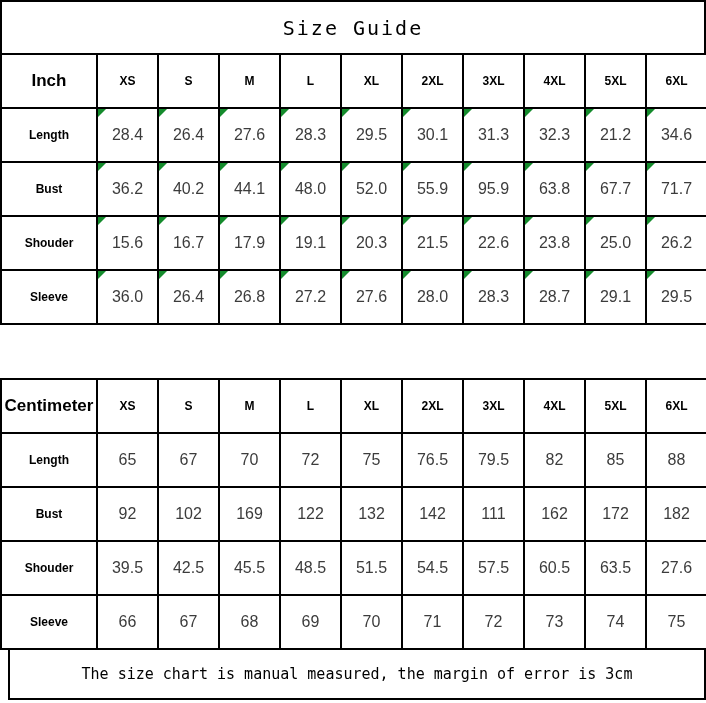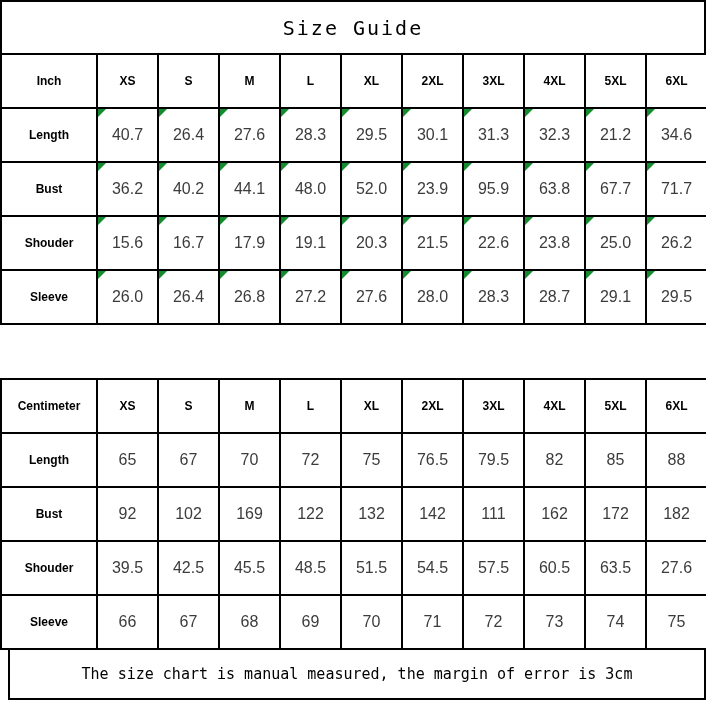--- a/index.html
+++ b/index.html
@@ -32,21 +32,21 @@
     text-align:center;
     vertical-align:middle;
     position:relative;
     overflow:hidden;
   }
   table.size-table col.label-col{width:96px;}
   table.size-table col.data-col{width:61px;}
   th.unit-cell, th.size-cell, td.label-cell{
     font-weight:bold;font-size:12px;color:#000;
   }
-  th.unit-cell{font-size:12px;}
+  th.unit-cell{font-size:17px;}
   td.value-cell span.v{
     font-size:16px;font-weight:normal;color:var(--value-c);
   }
   span.corner{
     position:absolute;top:0;left:0;width:8px;height:8px;
     background:var(--marker-c);
     clip-path:polygon(0 0,100% 0,0 100%);
   }
   .table-gap{height:53px;background:var(--bg);}
   .footer-row{
@@ -89,60 +89,60 @@
           <th class="size-cell">2XL</th>
           <th class="size-cell">3XL</th>
           <th class="size-cell">4XL</th>
           <th class="size-cell">5XL</th>
           <th class="size-cell">6XL</th>
         </tr>
       </thead>
       <tbody>
         <tr>
           <td class="label-cell">Length</td>
-          <td class="value-cell"><span class="corner"></span><span class="v">40.7</span></td>
+          <td class="value-cell"><span class="corner"></span><span class="v">28.4</span></td>
           <td class="value-cell"><span class="corner"></span><span class="v">26.4</span></td>
           <td class="value-cell"><span class="corner"></span><span class="v">27.6</span></td>
           <td class="value-cell"><span class="corner"></span><span class="v">28.3</span></td>
           <td class="value-cell"><span class="corner"></span><span class="v">29.5</span></td>
           <td class="value-cell"><span class="corner"></span><span class="v">30.1</span></td>
           <td class="value-cell"><span class="corner"></span><span class="v">31.3</span></td>
           <td class="value-cell"><span class="corner"></span><span class="v">32.3</span></td>
           <td class="value-cell"><span class="corner"></span><span class="v">21.2</span></td>
           <td class="value-cell"><span class="corner"></span><span class="v">34.6</span></td>
         </tr>
         <tr>
           <td class="label-cell">Bust</td>
           <td class="value-cell"><span class="corner"></span><span class="v">36.2</span></td>
           <td class="value-cell"><span class="corner"></span><span class="v">40.2</span></td>
           <td class="value-cell"><span class="corner"></span><span class="v">44.1</span></td>
           <td class="value-cell"><span class="corner"></span><span class="v">48.0</span></td>
           <td class="value-cell"><span class="corner"></span><span class="v">52.0</span></td>
-          <td class="value-cell"><span class="corner"></span><span class="v">23.9</span></td>
+          <td class="value-cell"><span class="corner"></span><span class="v">55.9</span></td>
           <td class="value-cell"><span class="corner"></span><span class="v">95.9</span></td>
           <td class="value-cell"><span class="corner"></span><span class="v">63.8</span></td>
           <td class="value-cell"><span class="corner"></span><span class="v">67.7</span></td>
           <td class="value-cell"><span class="corner"></span><span class="v">71.7</span></td>
         </tr>
         <tr>
           <td class="label-cell">Shouder</td>
           <td class="value-cell"><span class="corner"></span><span class="v">15.6</span></td>
           <td class="value-cell"><span class="corner"></span><span class="v">16.7</span></td>
           <td class="value-cell"><span class="corner"></span><span class="v">17.9</span></td>
           <td class="value-cell"><span class="corner"></span><span class="v">19.1</span></td>
           <td class="value-cell"><span class="corner"></span><span class="v">20.3</span></td>
           <td class="value-cell"><span class="corner"></span><span class="v">21.5</span></td>
           <td class="value-cell"><span class="corner"></span><span class="v">22.6</span></td>
           <td class="value-cell"><span class="corner"></span><span class="v">23.8</span></td>
           <td class="value-cell"><span class="corner"></span><span class="v">25.0</span></td>
           <td class="value-cell"><span class="corner"></span><span class="v">26.2</span></td>
         </tr>
         <tr>
           <td class="label-cell">Sleeve</td>
-          <td class="value-cell"><span class="corner"></span><span class="v">26.0</span></td>
+          <td class="value-cell"><span class="corner"></span><span class="v">36.0</span></td>
           <td class="value-cell"><span class="corner"></span><span class="v">26.4</span></td>
           <td class="value-cell"><span class="corner"></span><span class="v">26.8</span></td>
           <td class="value-cell"><span class="corner"></span><span class="v">27.2</span></td>
           <td class="value-cell"><span class="corner"></span><span class="v">27.6</span></td>
           <td class="value-cell"><span class="corner"></span><span class="v">28.0</span></td>
           <td class="value-cell"><span class="corner"></span><span class="v">28.3</span></td>
           <td class="value-cell"><span class="corner"></span><span class="v">28.7</span></td>
           <td class="value-cell"><span class="corner"></span><span class="v">29.1</span></td>
           <td class="value-cell"><span class="corner"></span><span class="v">29.5</span></td>
         </tr>

